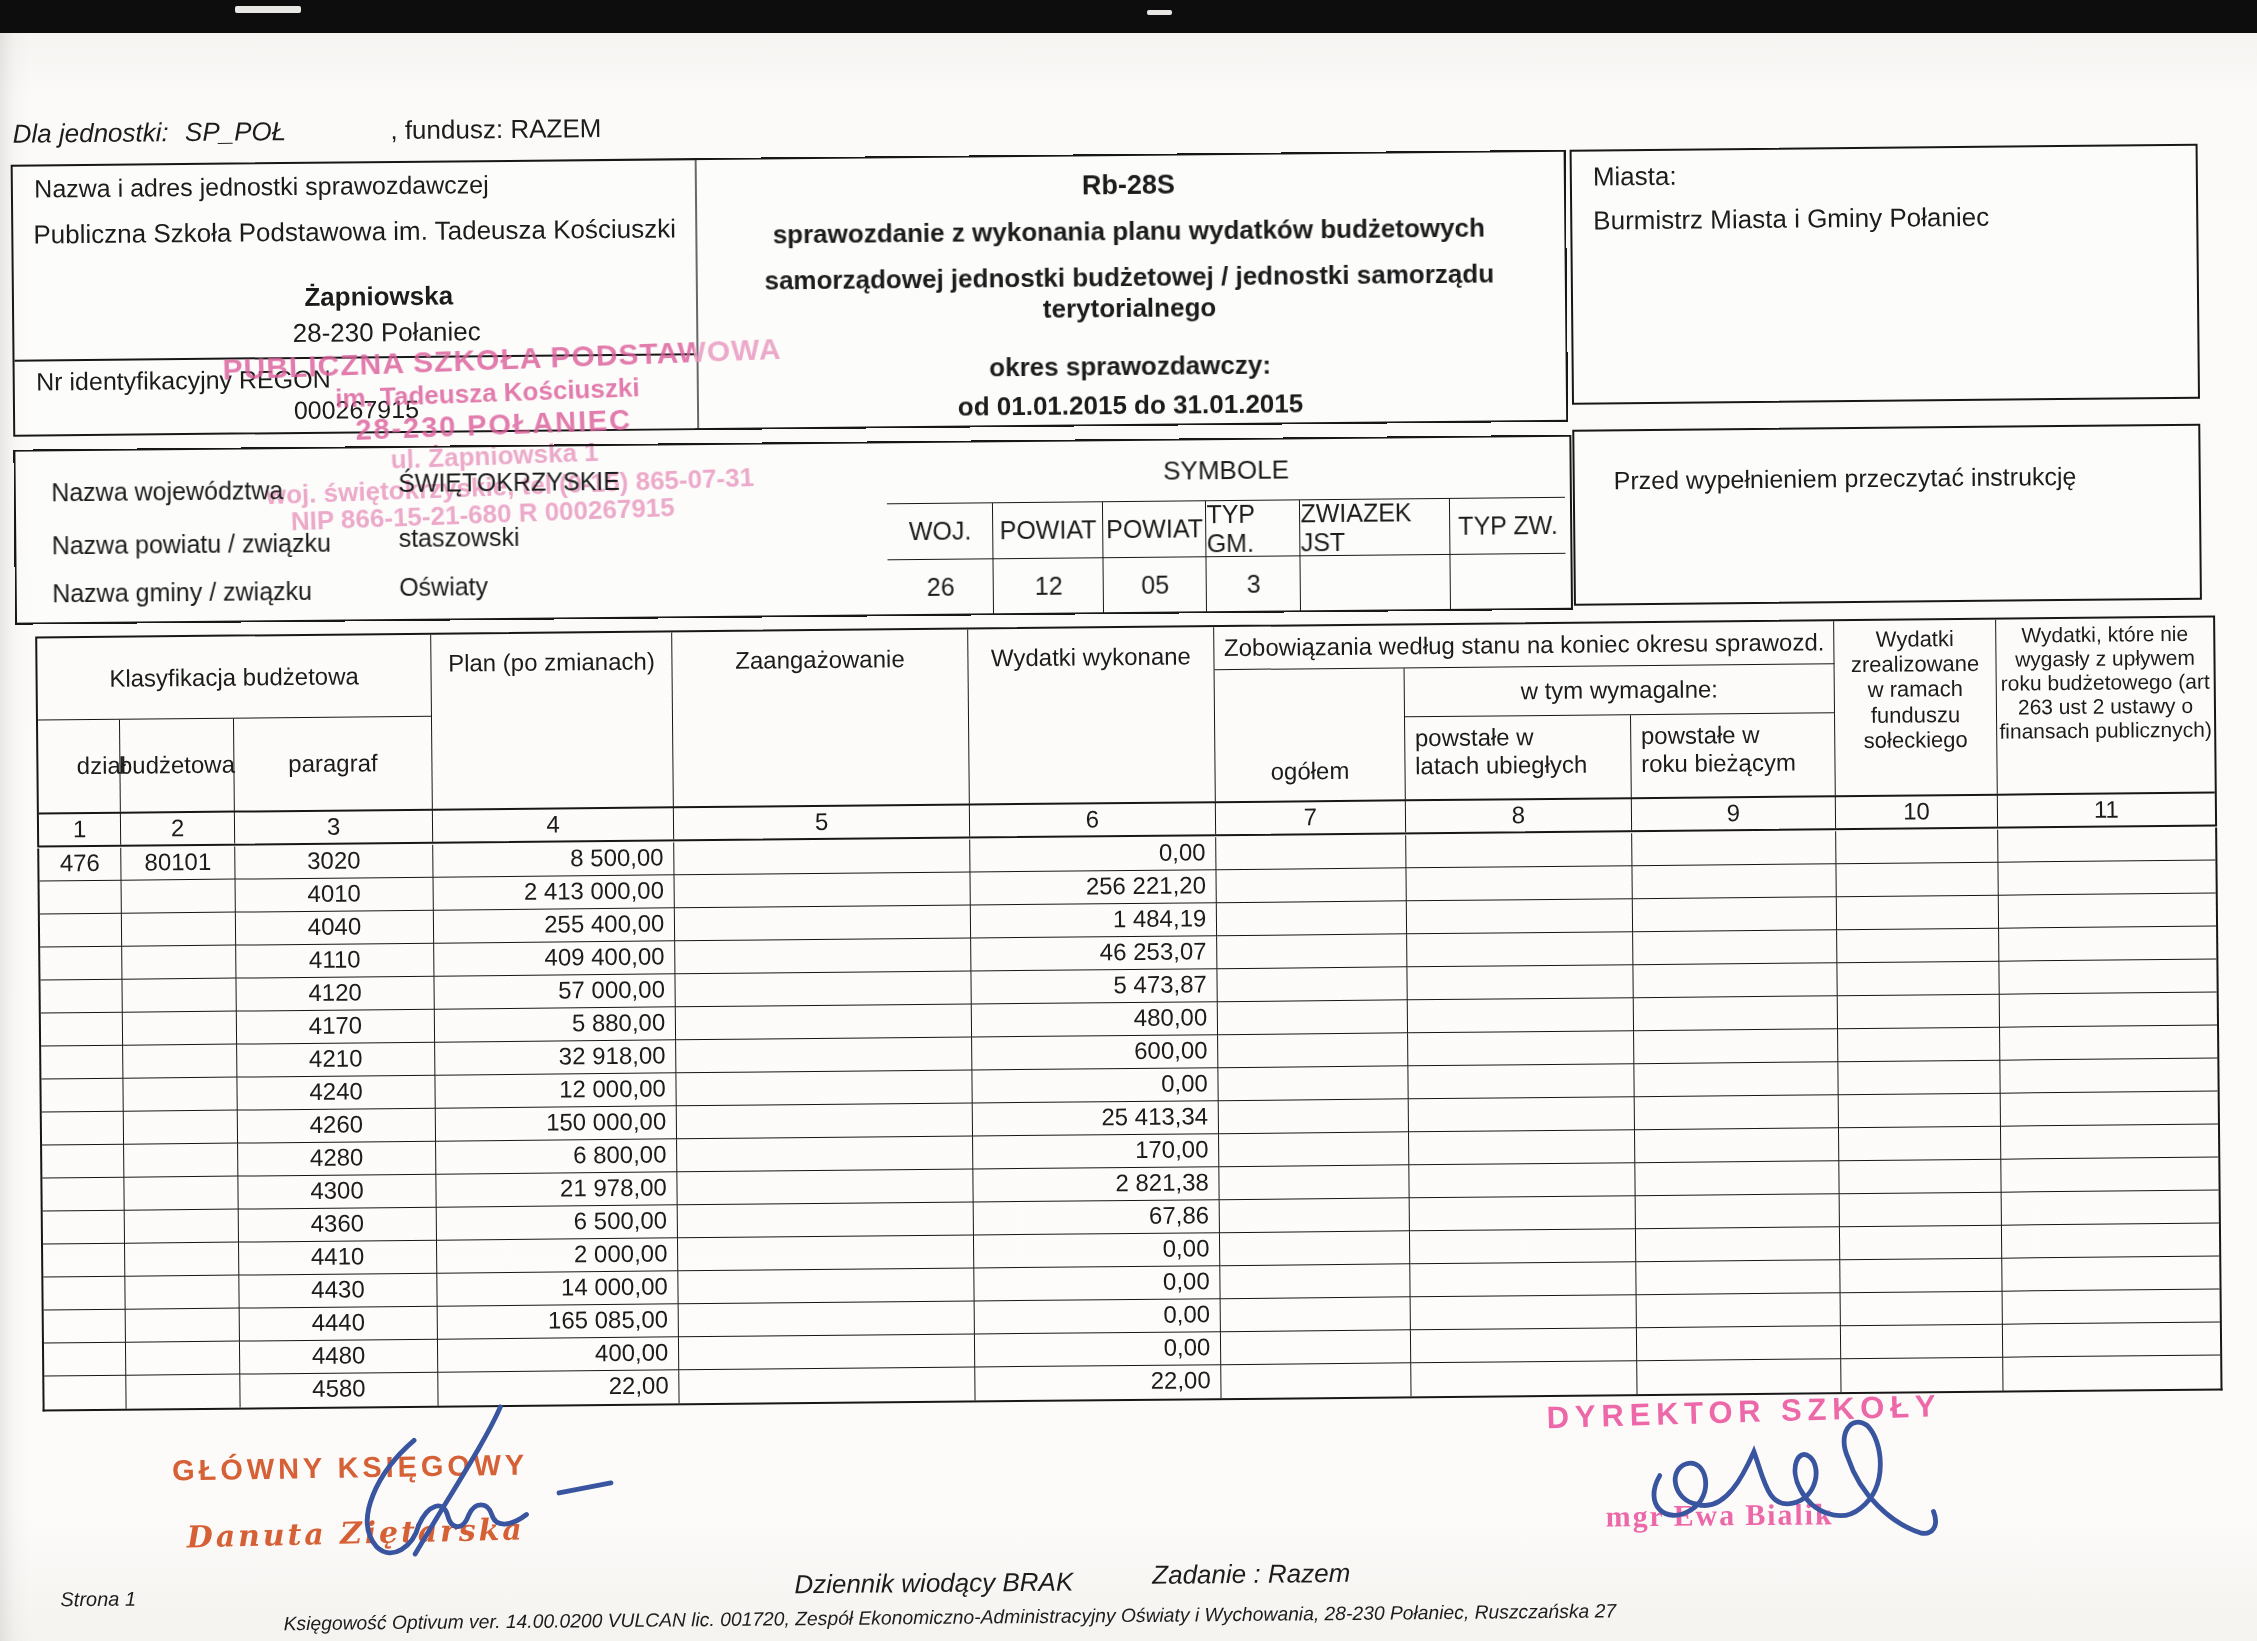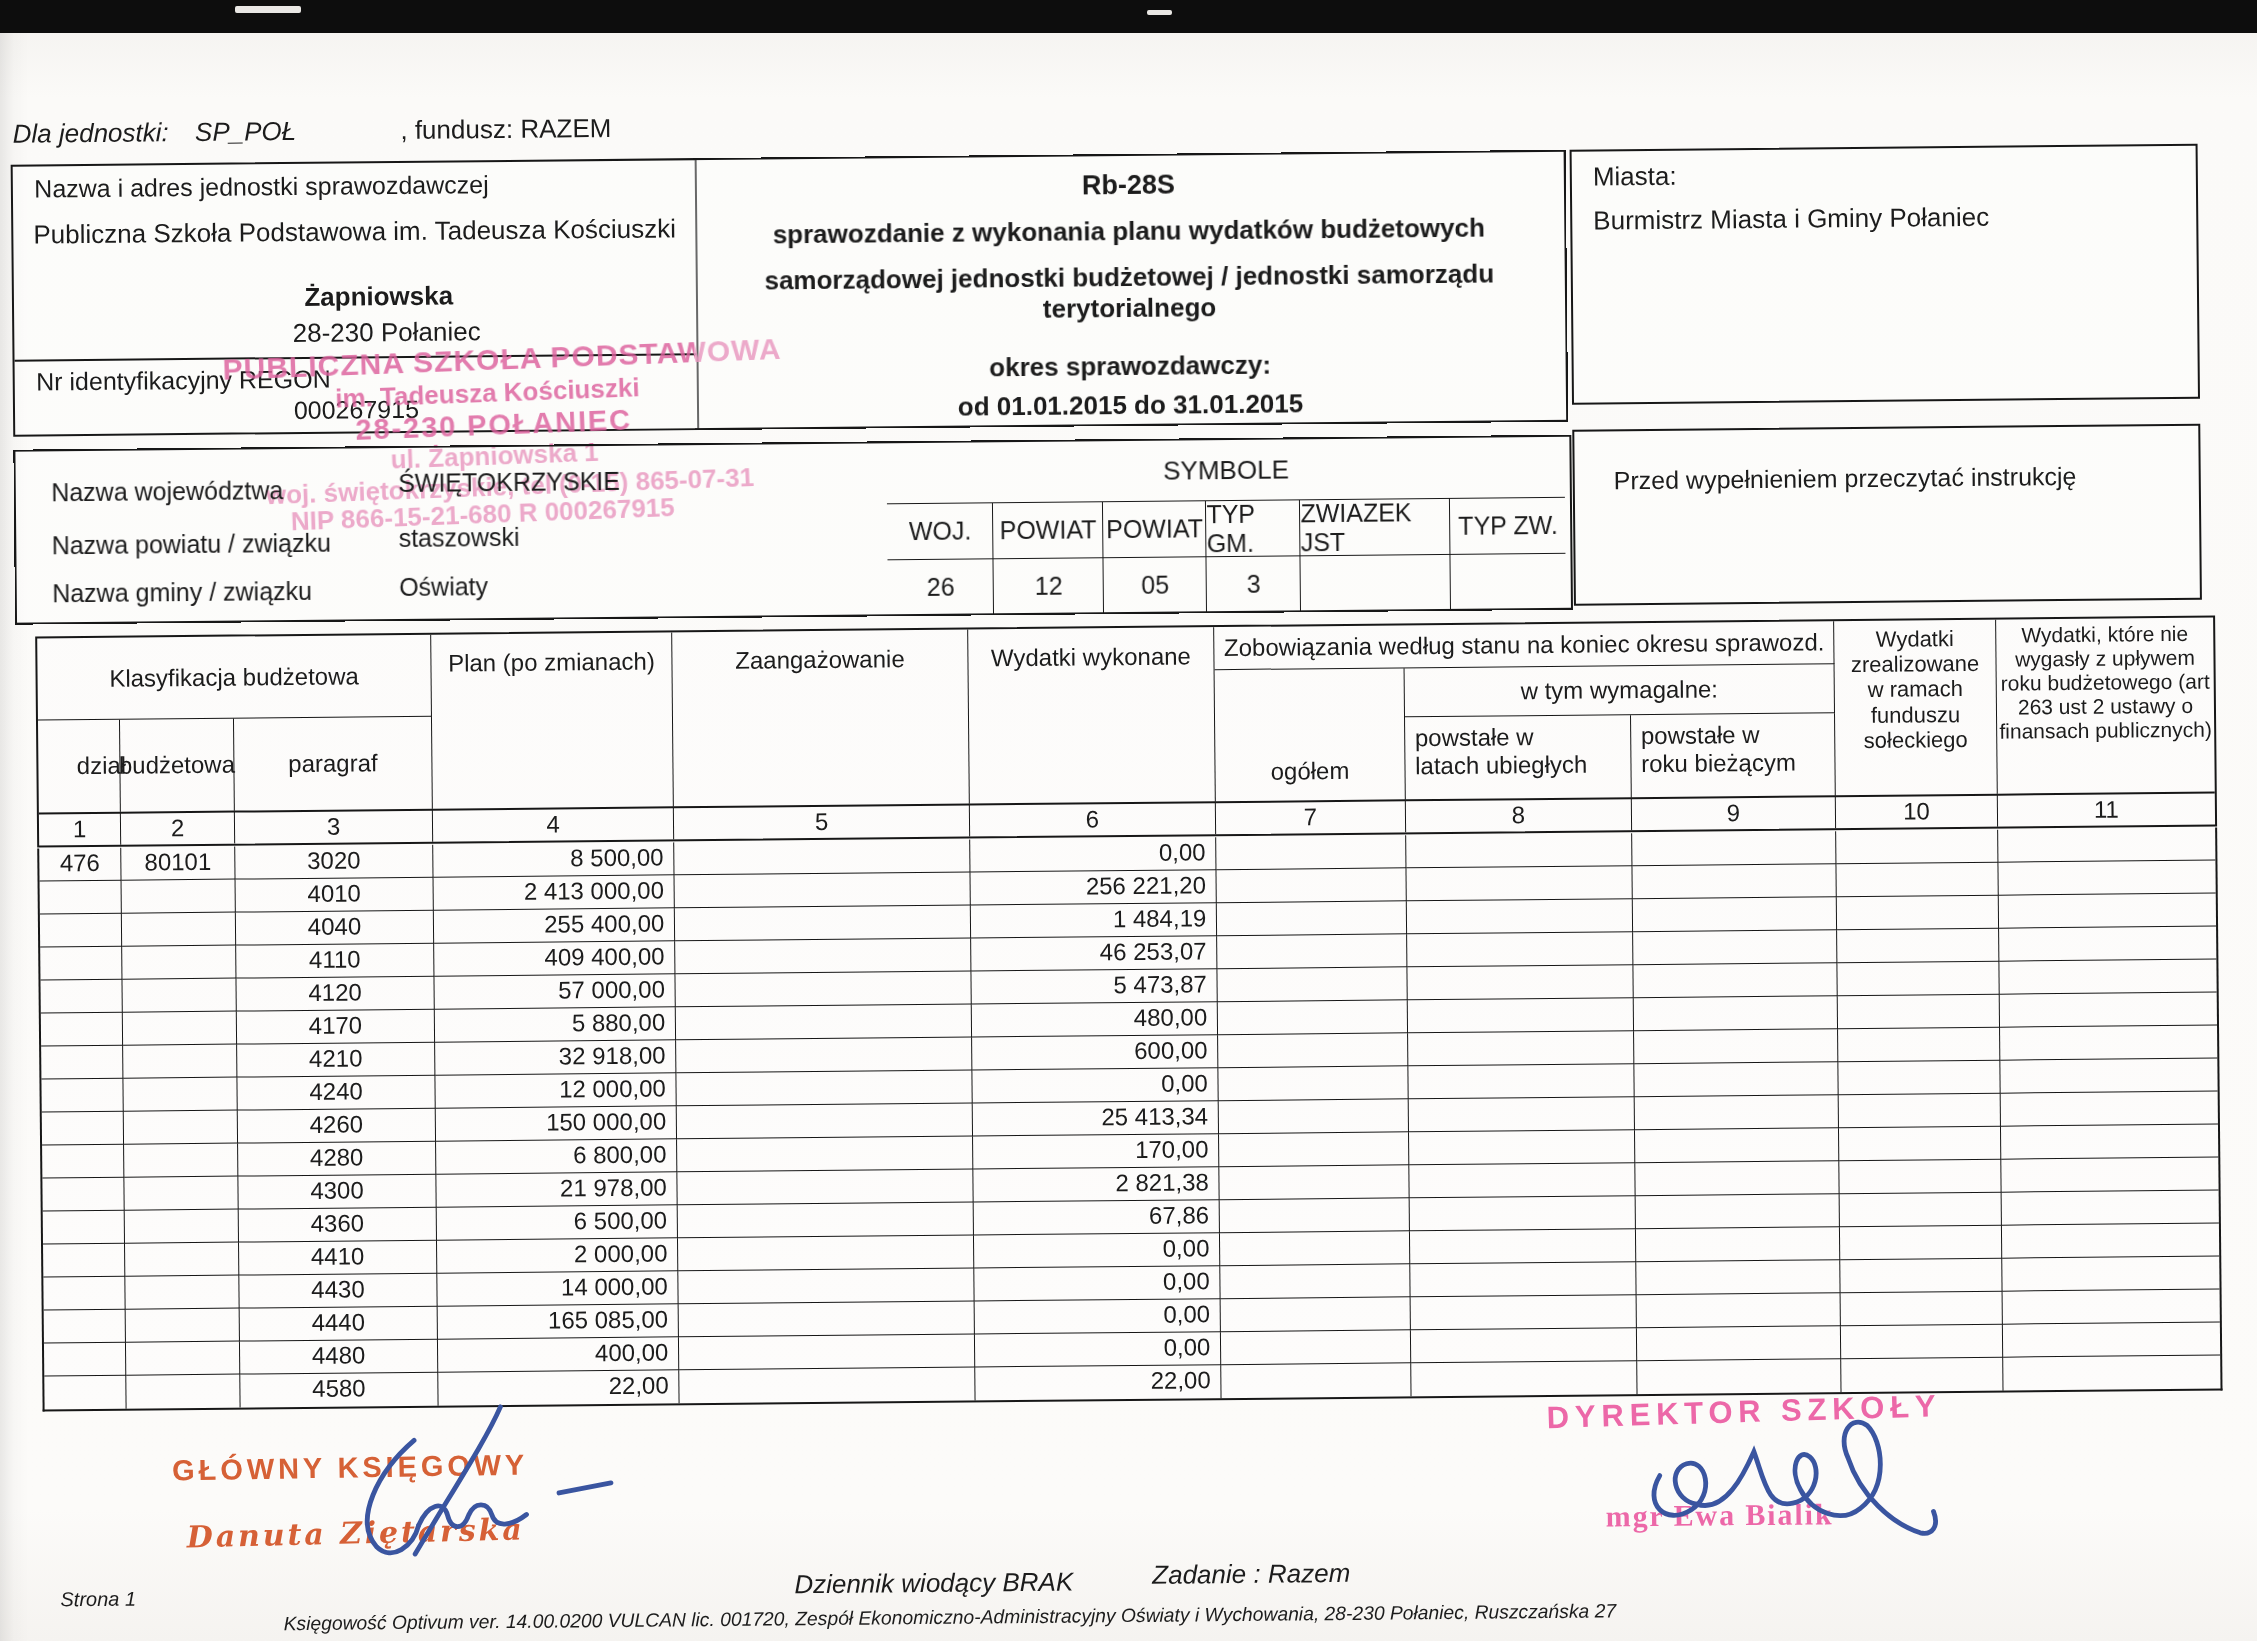--- a/index.html
+++ b/index.html
@@ -75,21 +75,21 @@
 
   <div class="scanbar">
     <div class="speck" style="left:235px;top:5.8px;width:66px;height:7.7px;"></div>
     <div class="speck" style="left:1147px;top:9.7px;width:25px;height:5.8px;"></div>
   </div>
 
   <div class="sheet">
 
     <div class="abs" style="left:19.3px;top:108px;font-size:26px;">
       <span class="it">Dla jednostki:</span>
-      <span class="it" style="margin-left:19px;">SP_POŁ</span>
+      <span class="it" style="margin-left:9px;">SP_POŁ</span>
       <span style="margin-left:97px;">, fundusz: RAZEM</span>
     </div>
 
     <div class="box" style="left:17.4px;top:154px;width:682px;height:268px;">
       <div class="abs lbl" style="left:21px;top:7.7px;">Nazwa i adres jednostki sprawozdawczej</div>
       <div class="abs ctrblk" style="left:0;top:53px;width:100%;font-size:26px;">Publiczna Szkoła Podstawowa im. Tadeusza Kościuszki</div>
       <div class="abs" style="left:290px;top:118px;font-size:26px;font-weight:bold;">Żapniowska</div>
       <div class="abs" style="left:278px;top:154px;font-size:26px;">28-230 Połaniec</div>
       <div class="abs" style="left:0;top:193px;width:100%;height:70px;border-top:2.9px solid #171717;">
         <div class="abs lbl" style="left:21px;top:5.8px;">Nr identyfikacyjny REGON</div>

